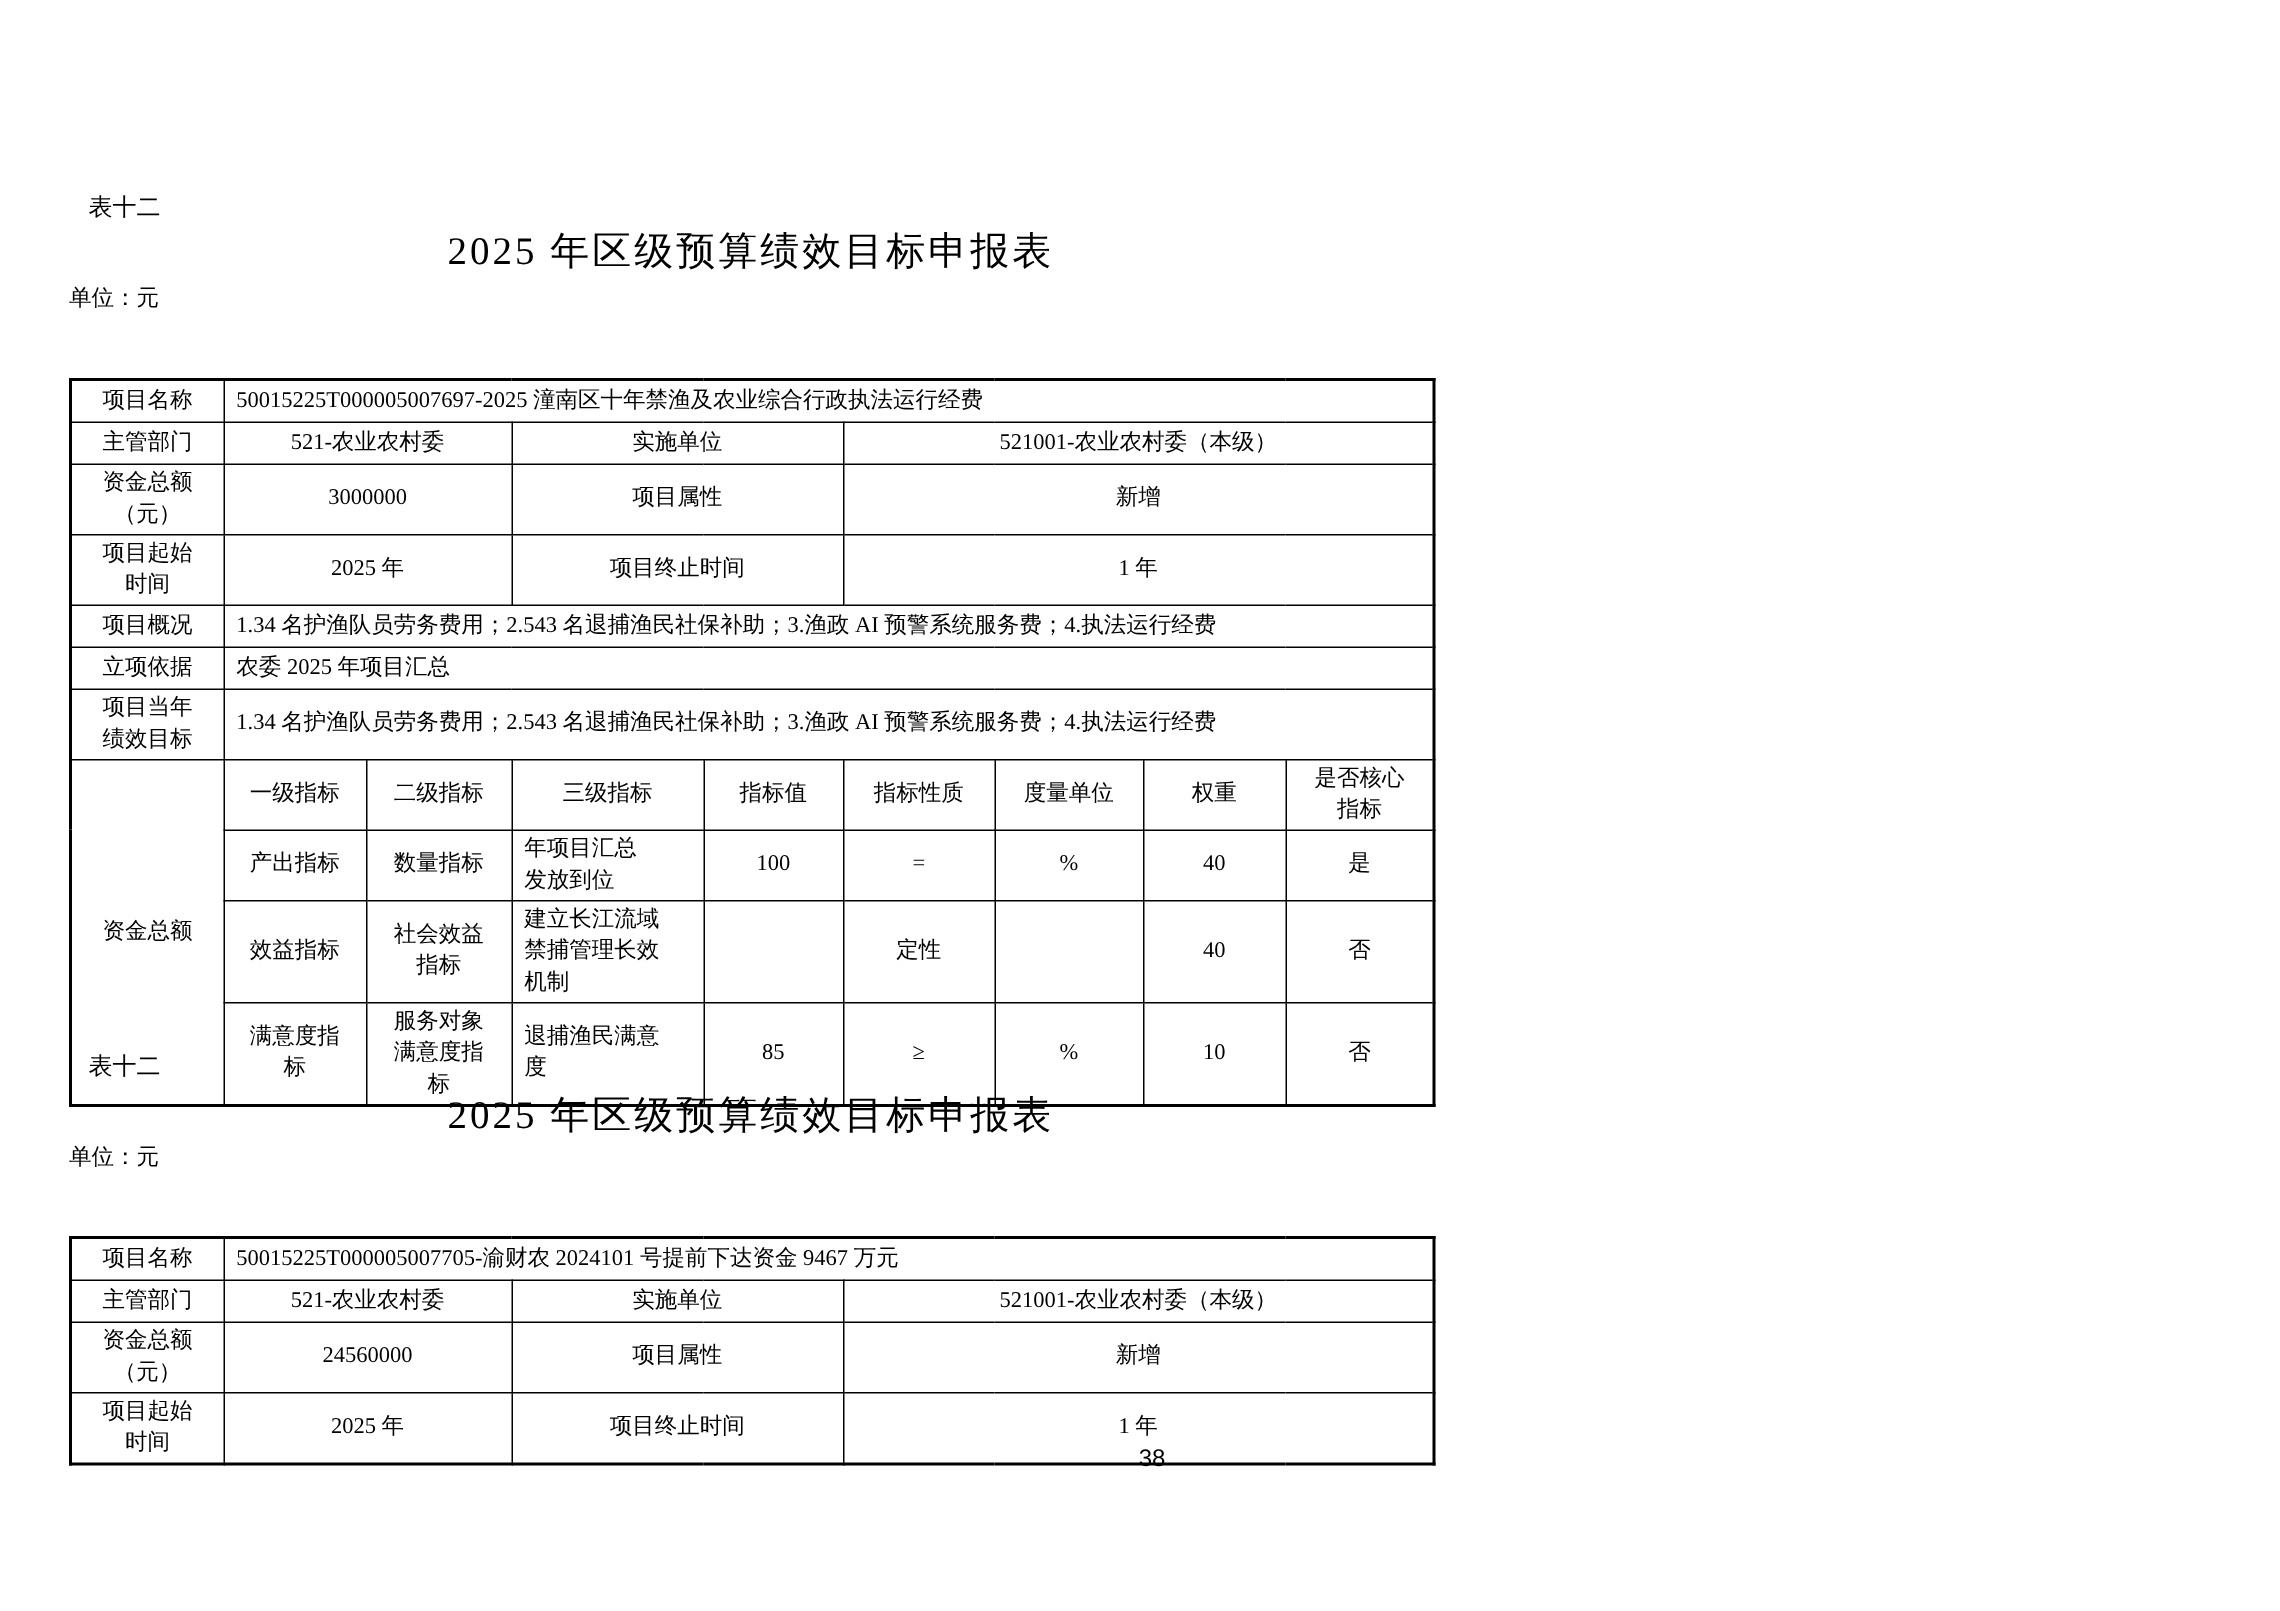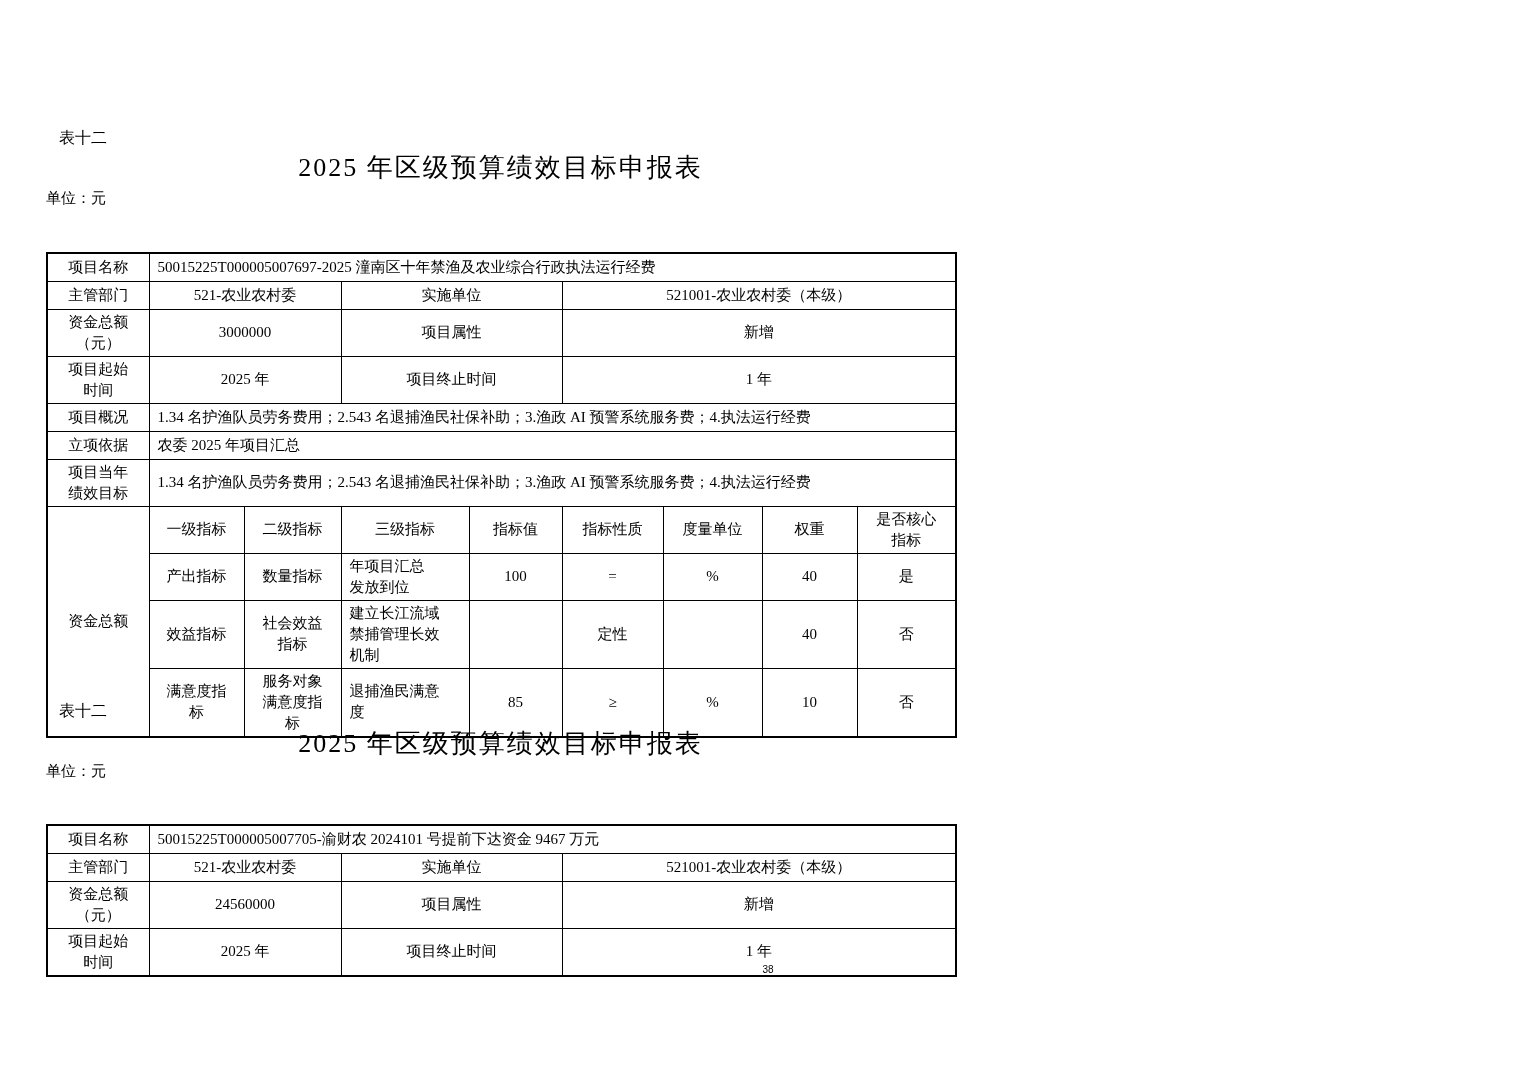--- a/index.html
+++ b/index.html
@@ -62,21 +62,21 @@
   tr.r28 td { height: 28px; }
   tr.r43 td { height: 43px; }
   tr.r65 td { height: 65px; }
   tr.r62 td { height: 62px; }
   .pagenum {
     position: absolute;
     top: 964px;
     left: 0;
     width: 1520px;
     text-align: center;
-    font-size: 10px;
+    font-size: 16px;
     font-family: "Liberation Sans", "DejaVu Sans", sans-serif;
     padding-left: 16px;
   }
 </style>
 </head>
 <body>
 
 <div class="page">
 
   <div class="tbl-label pos-label1">表十二</div>

